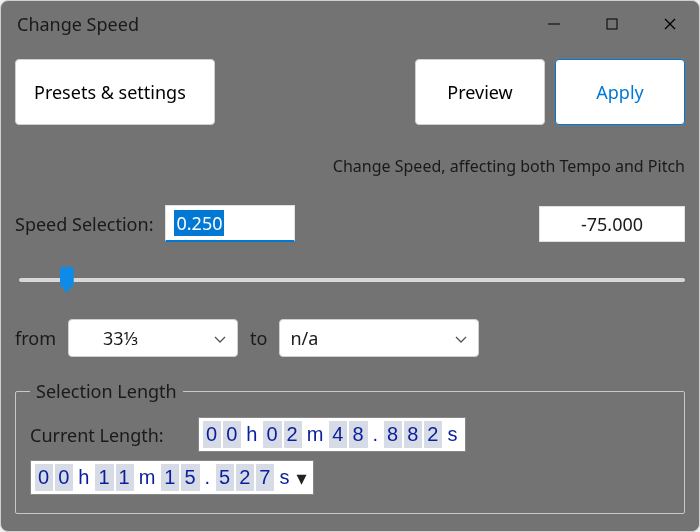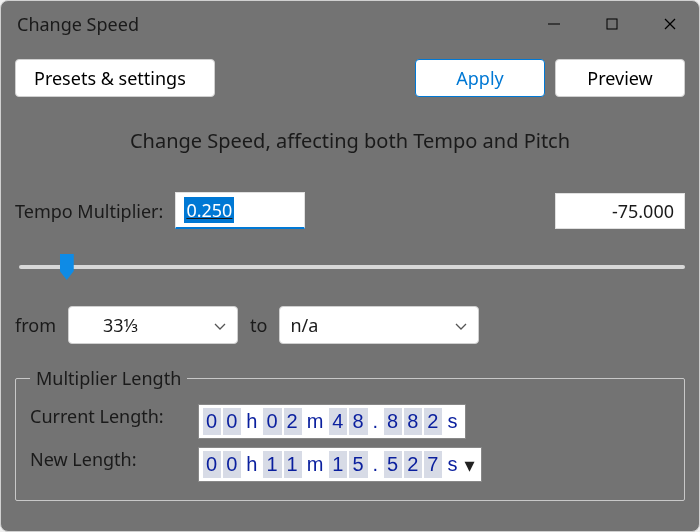--- a/index.html
+++ b/index.html
@@ -51,72 +51,71 @@
 
   .button-row {
     display: flex;
     gap: 10px;
     align-items: center;
   }
   .btn {
     background: #fff;
     border: 1px solid #d0d0d0;
     border-radius: 4px;
-    padding: 6px 20px;
+    padding: 20px 20px;
     font-size: 18px;
     font-family: inherit;
     min-width: 130px;
     cursor: pointer;
   }
   .btn-apply {
     border: 1.5px solid #0078d4;
     color: #0078d4;
   }
 
   .heading {
-    text-align: center;
-    font-size: 20px;
-    margin: 8px 0 16px 0;
+    text-align: right;
+    font-size: 16px;
+    margin: 8px 0 6px 0;
   }
 
   .row {
     display: flex;
     align-items: center;
     gap: 12px;
   }
   .label {
     font-size: 18px;
     white-space: nowrap;
   }
   .text-input {
     background: #fff;
     border: 1px solid #e0e0e0;
     border-bottom: 2.5px solid #0078d4;
     font-family: inherit;
     font-size: 18px;
     padding: 4px 8px;
     width: 130px;
-    text-decoration: underline;
   }
   .text-input.selected {
     
   }
   .text-input .sel {
     background: #0078d4;
     color: #fff;
     padding: 1px 2px;
   }
   .plain-input {
     background: #fff;
     border: 1px solid #e0e0e0;
     font-family: inherit;
     font-size: 18px;
     padding: 5px 10px;
-    width: 130px;
-    text-align: right;
+    width: 146px;
+    text-align: center;
   }
 
   .slider-wrap {
     padding: 2px 2px 0 2px;
   }
   input[type=range] {
     width: 100%;
     -webkit-appearance: none;
     appearance: none;
     background: transparent;
@@ -201,20 +200,21 @@
     margin: 1px;
   }
   .timecode .dropdown-arrow {
     color: #222;
     padding: 2px 2px;
     align-self: center;
   }
 
   .length-row {
     display: flex;
+    align-items: center;
     gap: 18px;
     margin-top: 8px;
   }
   .length-row:first-of-type { margin-top: 2px; }
   .length-label { width: 150px; font-size: 18px; }
 </style>
 </head>
 <body>
 
 <div class="window">
@@ -237,28 +237,28 @@
           <line x1="12" y1="2" x2="2" y2="12" stroke="#000" stroke-width="1.2"></line>
         </svg>
     </div>
   </div>
 
   <div class="content">
 
     <div class="button-row">
       <button class="btn" style="min-width:200px;text-align:left;padding-left:18px">Presets &amp; settings</button>
       <div style="flex:1"></div>
+      <button class="btn">Preview</button>
       <button class="btn btn-apply">Apply</button>
-      <button class="btn">Preview</button>
     </div>
 
     <div class="heading">Change Speed, affecting both Tempo and Pitch</div>
 
     <div class="row">
-      <span class="label">Tempo Multiplier:</span>
+      <span class="label">Speed Selection:</span>
       <div class="text-input selected" style="display:flex;align-items:center">
         <span class="sel">0.250</span>
       </div>
       <div style="flex:1"></div>
       <div class="plain-input">-75.000</div>
     </div>
 
     <div class="slider-wrap">
       <input type="range" id="speed-slider" min="-100" max="300" value="-75" style="">
     </div>
@@ -278,21 +278,21 @@
         <span>n/a</span>
         <span class="chev">
           <svg width="14" height="10" viewBox="0 0 14 10">
               <path d="M2 2 L7 7 L12 2" fill="none" stroke="#555" stroke-width="1.3"></path>
             </svg>
         </span>
       </div>
     </div>
 
     <fieldset class="group">
-      <legend>Multiplier Length</legend>
+      <legend>Selection Length</legend>
 
       <div class="length-row">
         <span class="length-label">Current Length:</span>
         <div class="timecode" id="tc-current">
             <span class="seg">0</span>
             <span class="seg">0</span>
             <span class="unit">h</span>
             <span class="seg">0</span>
             <span class="seg">2</span>
             <span class="unit">m</span>
@@ -300,21 +300,20 @@
             <span class="seg">8</span>
             <span class="unit">.</span>
             <span class="seg">8</span>
             <span class="seg">8</span>
             <span class="seg">2</span>
             <span class="unit">s</span>
           </div>
       </div>
 
       <div class="length-row">
-        <span class="length-label">New Length:</span>
         <div class="timecode" id="tc-new">
             <span class="seg">0</span>
             <span class="seg">0</span>
             <span class="unit">h</span>
             <span class="seg">1</span>
             <span class="seg">1</span>
             <span class="unit">m</span>
             <span class="seg">1</span>
             <span class="seg">5</span>
             <span class="unit">.</span>

